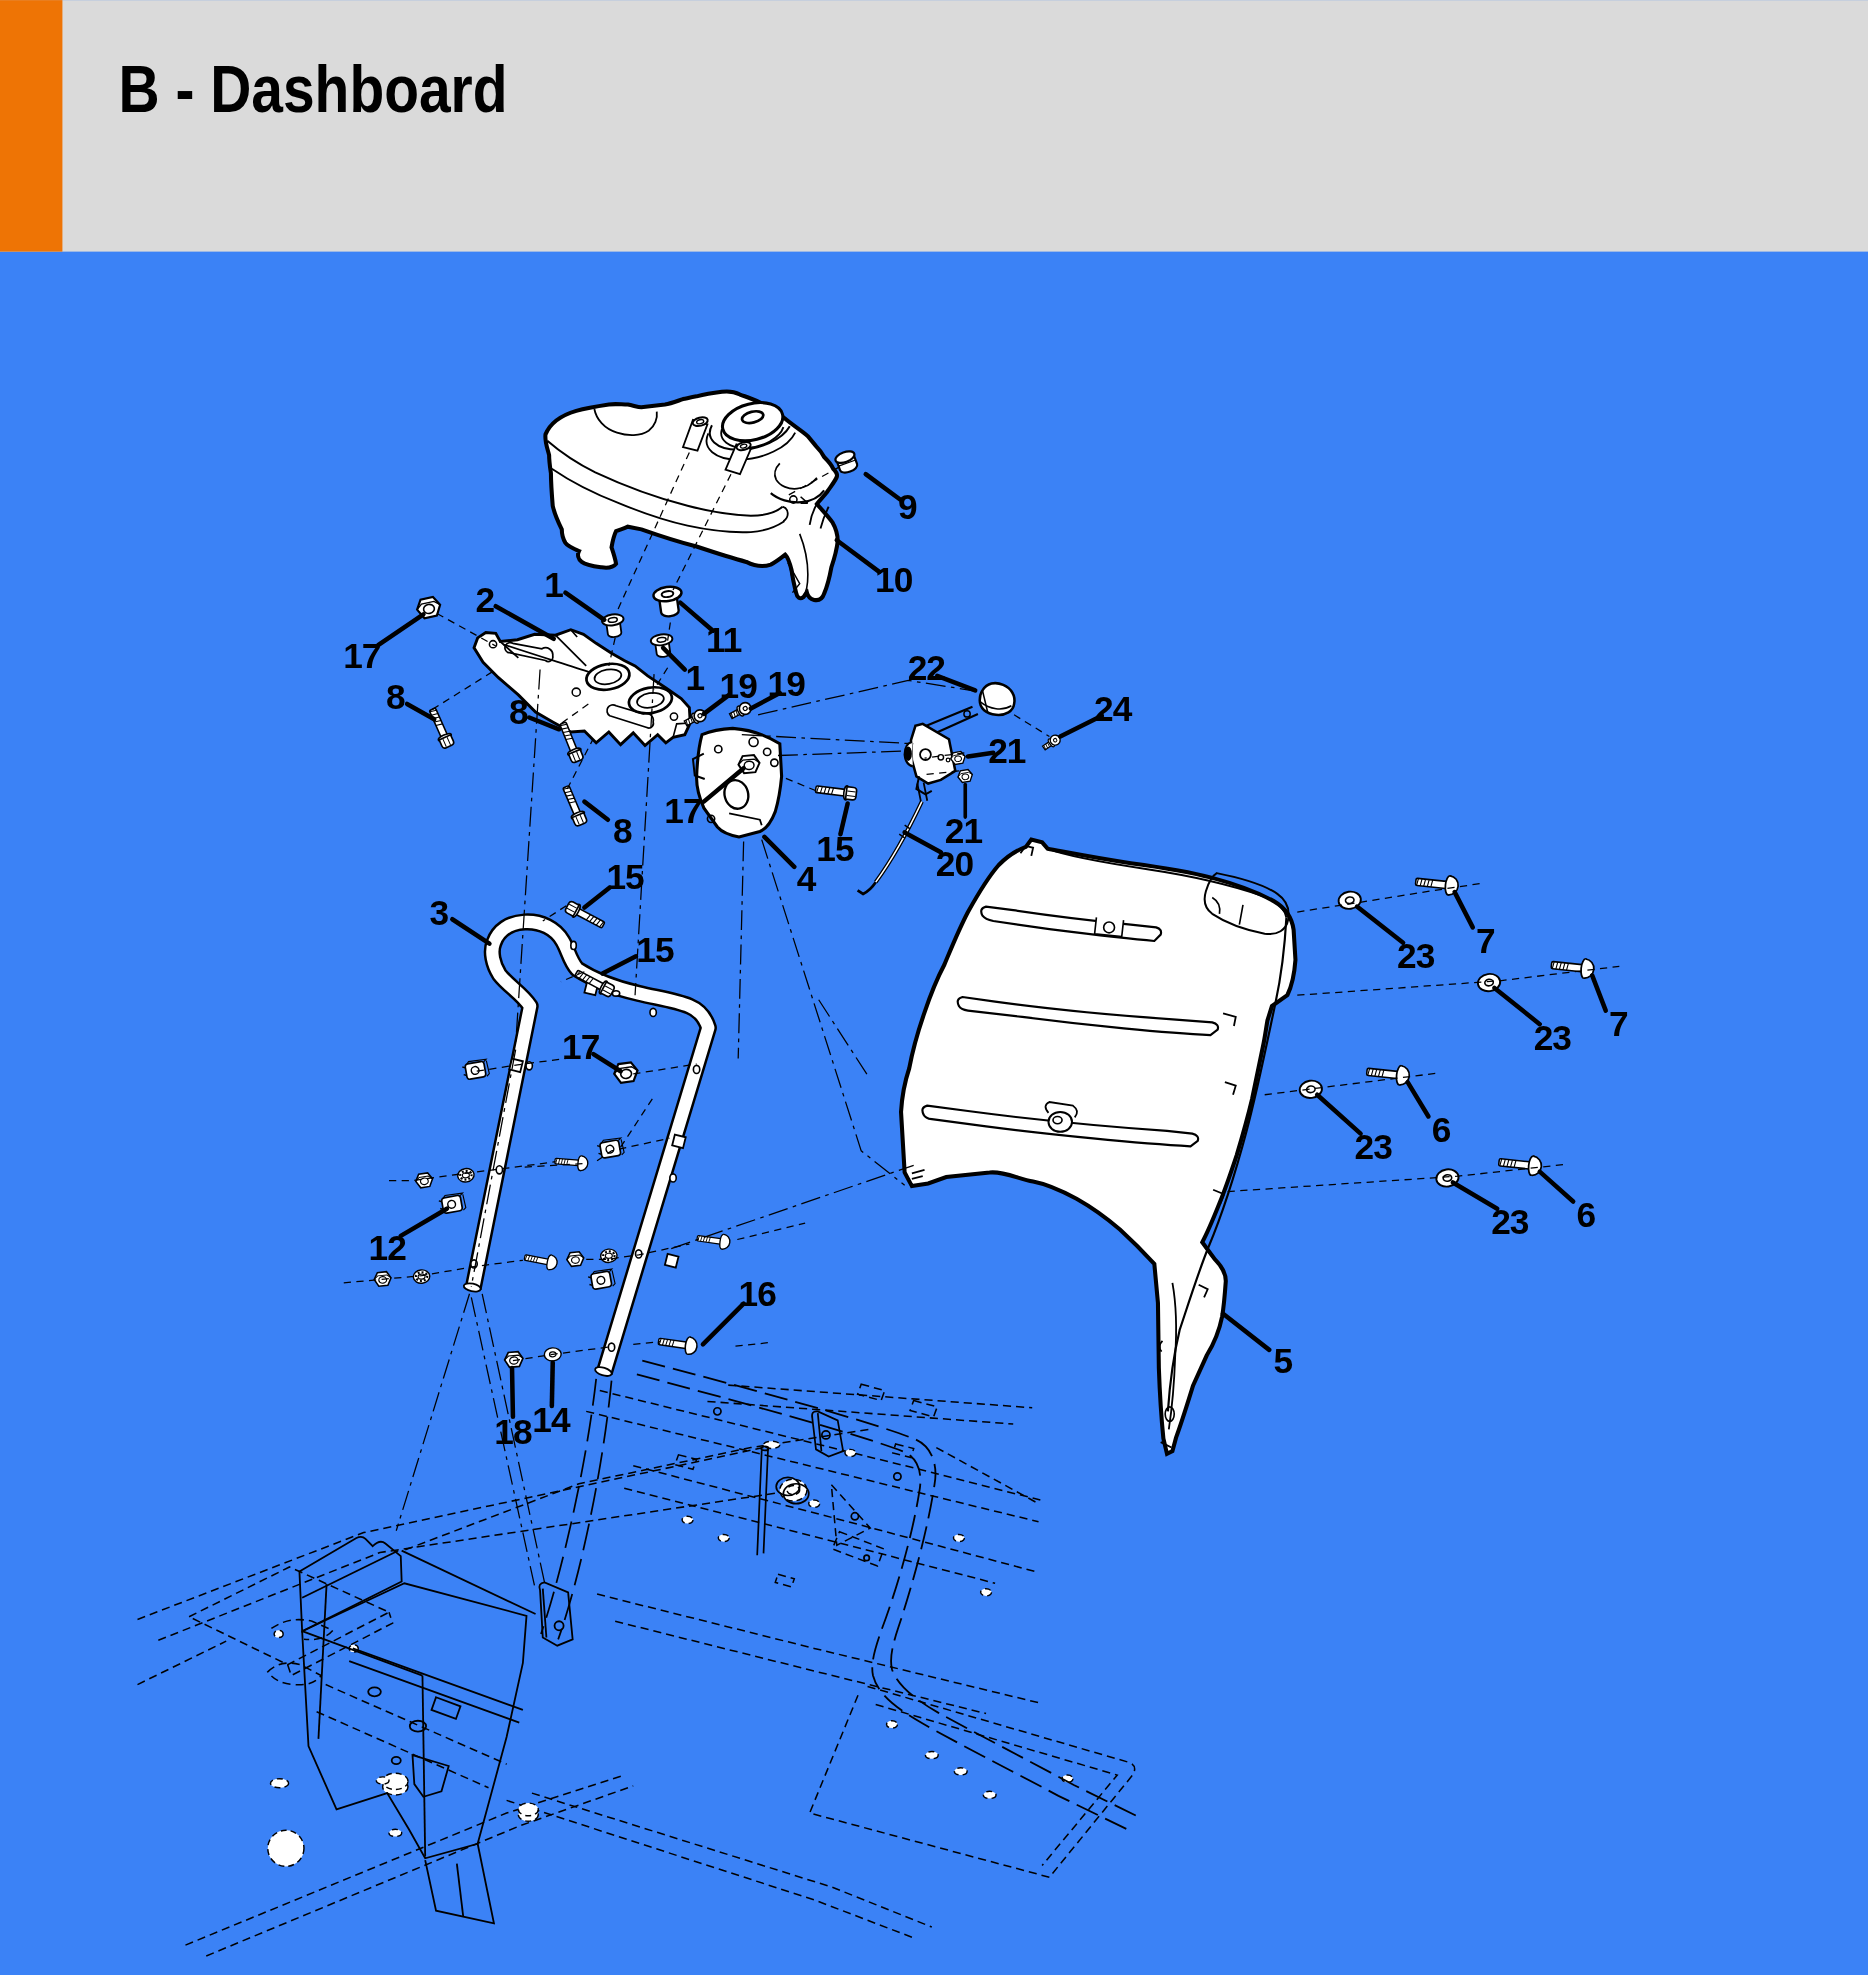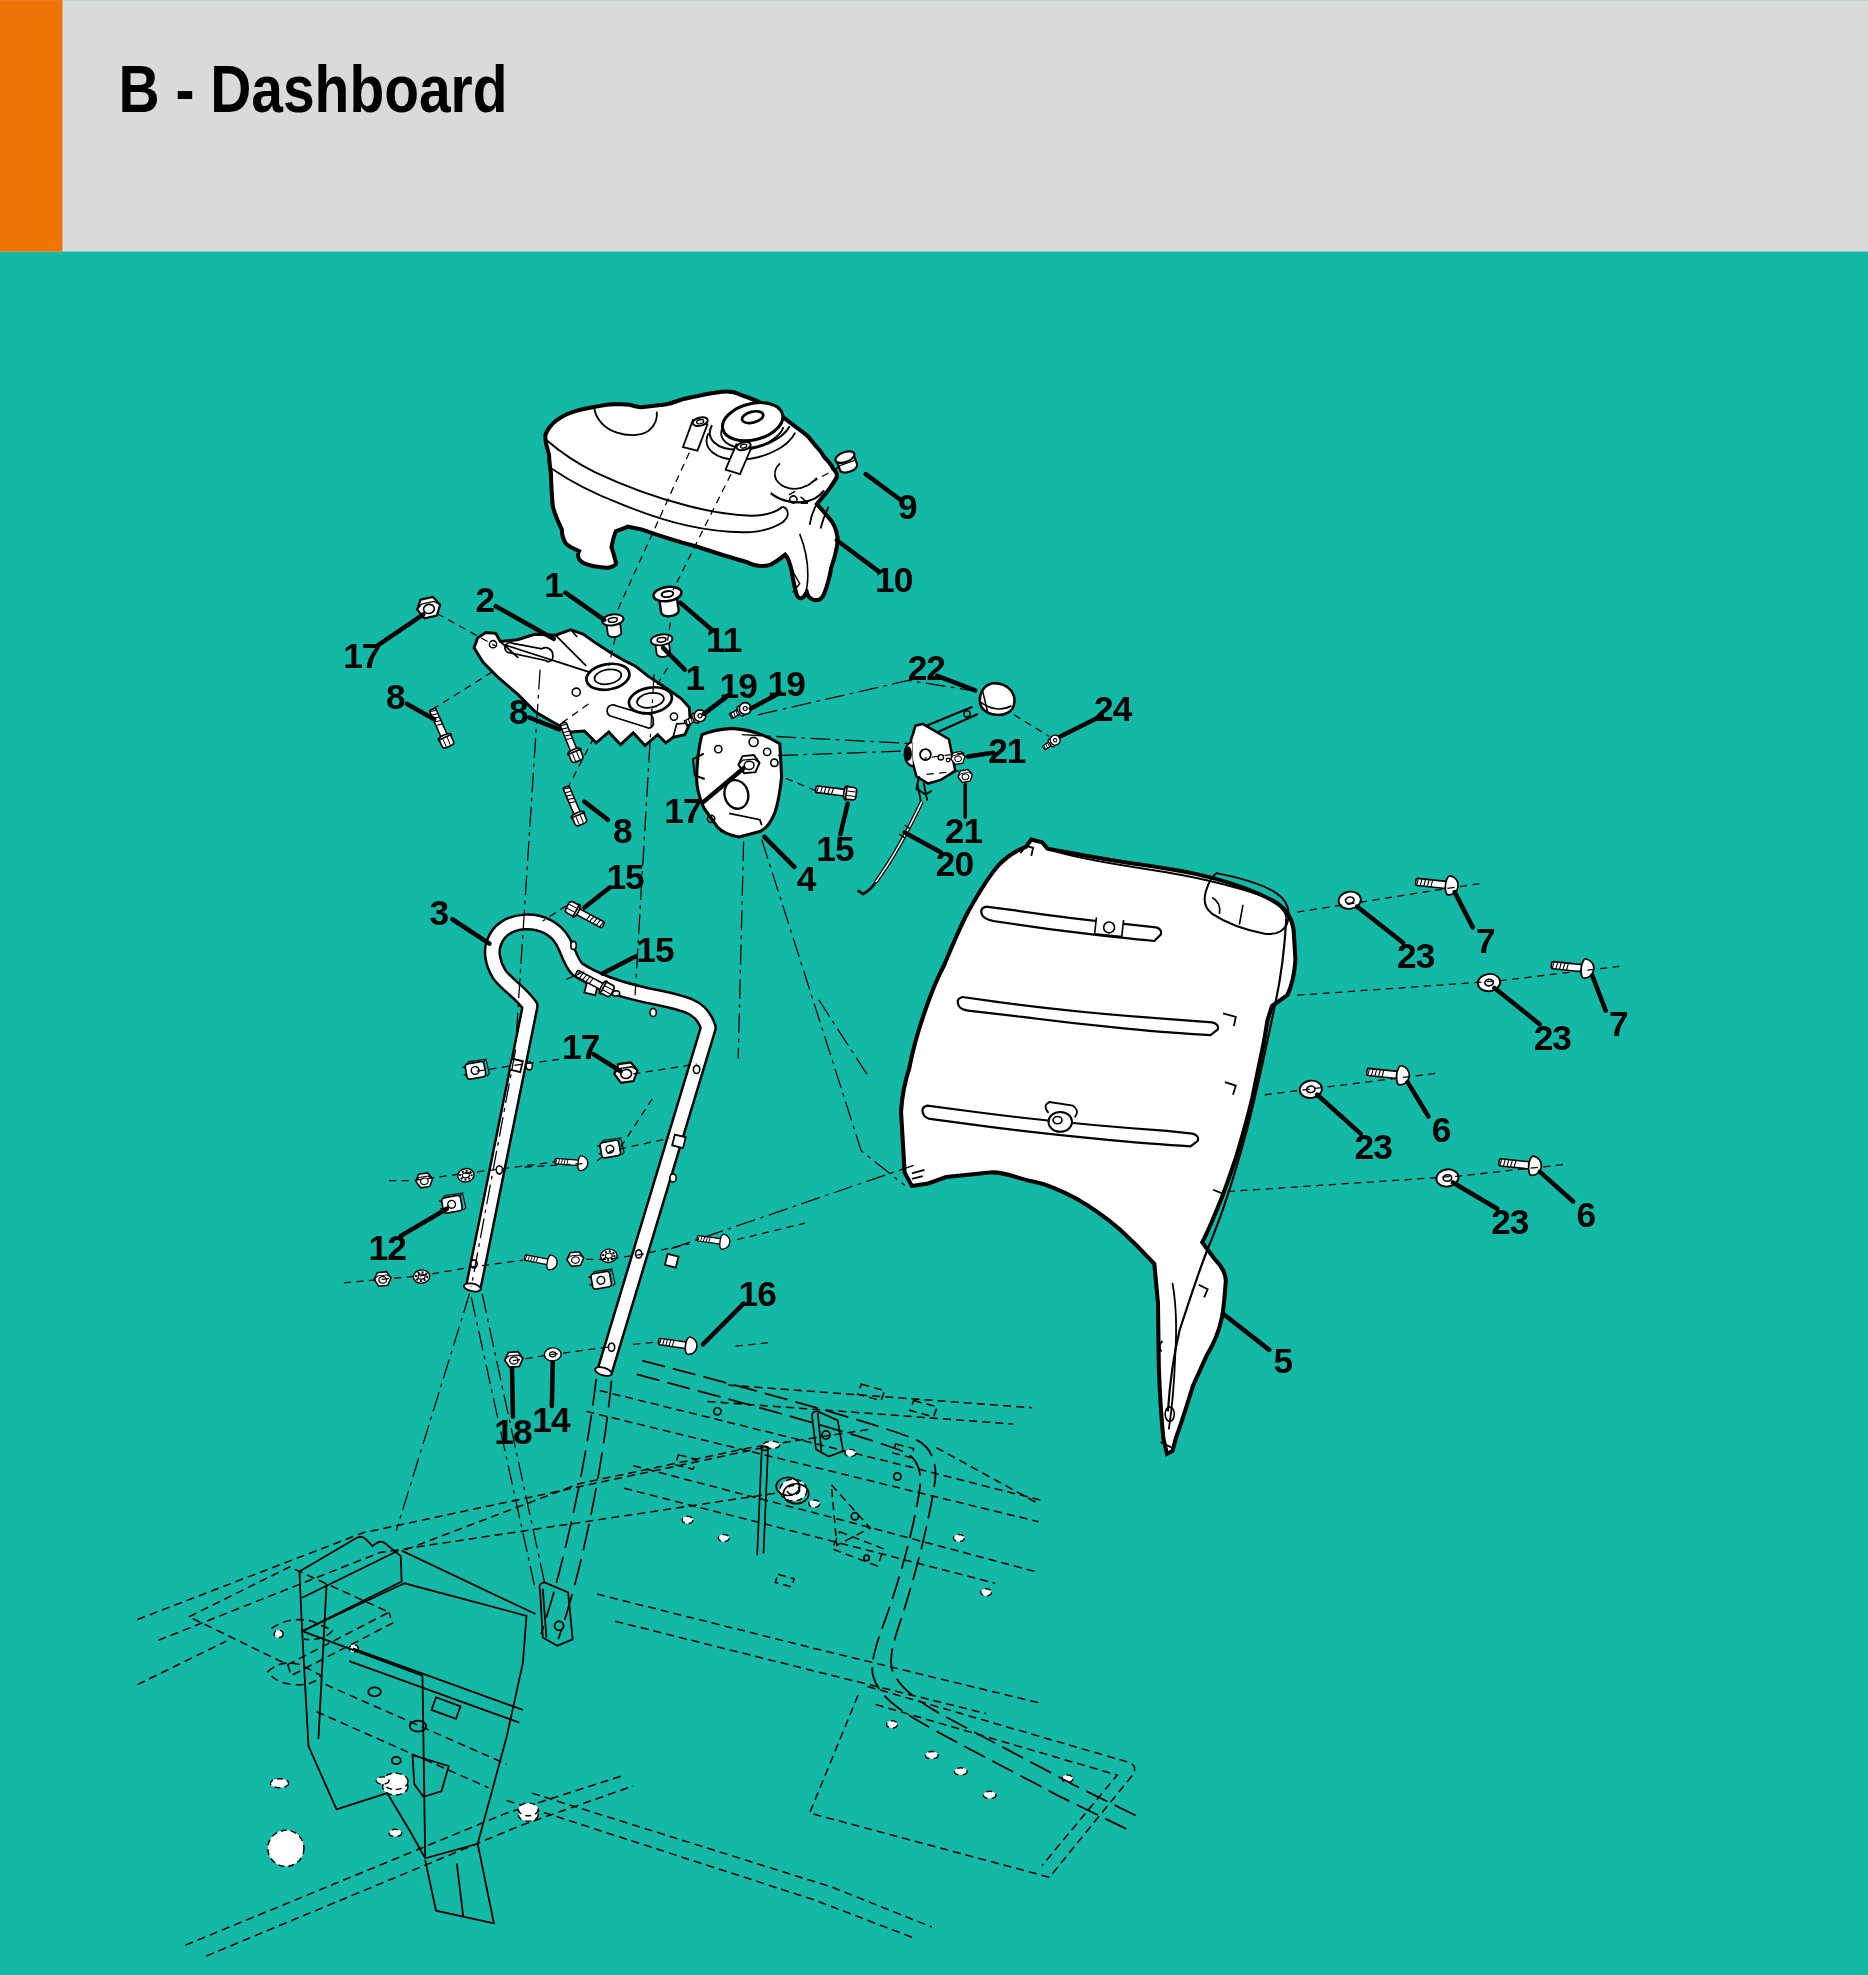--- a/index.html
+++ b/index.html
@@ -1,16 +1,16 @@
 <!DOCTYPE html>
 <html style="font-size:14.5px"><head>
 <meta charset="utf-8">
 <style>
 html,body{margin:0;padding:0;background:#fff;}
-#page{position:relative;width:1869px;height:1976px;background:#14b8a6;overflow:hidden;}
+#page{position:relative;width:1869px;height:1976px;background:#3b82f6;overflow:hidden;}
 svg{position:absolute;top:0;left:0;}
 text{font-family:"Liberation Sans",sans-serif;font-weight:bold;fill:#000;}
 </style>
 </head>
 <body>
 <div id="page">
 <svg width="1869" height="1976" viewBox="0 0 2066 2184">
 <defs>
 <g id="hexnut">
  <path d="M-13,-1 L-7,-11 L7,-11 L13,-1 L7,10 L-7,10 Z" fill="#fff" stroke="#000" stroke-width="2.4"></path>

